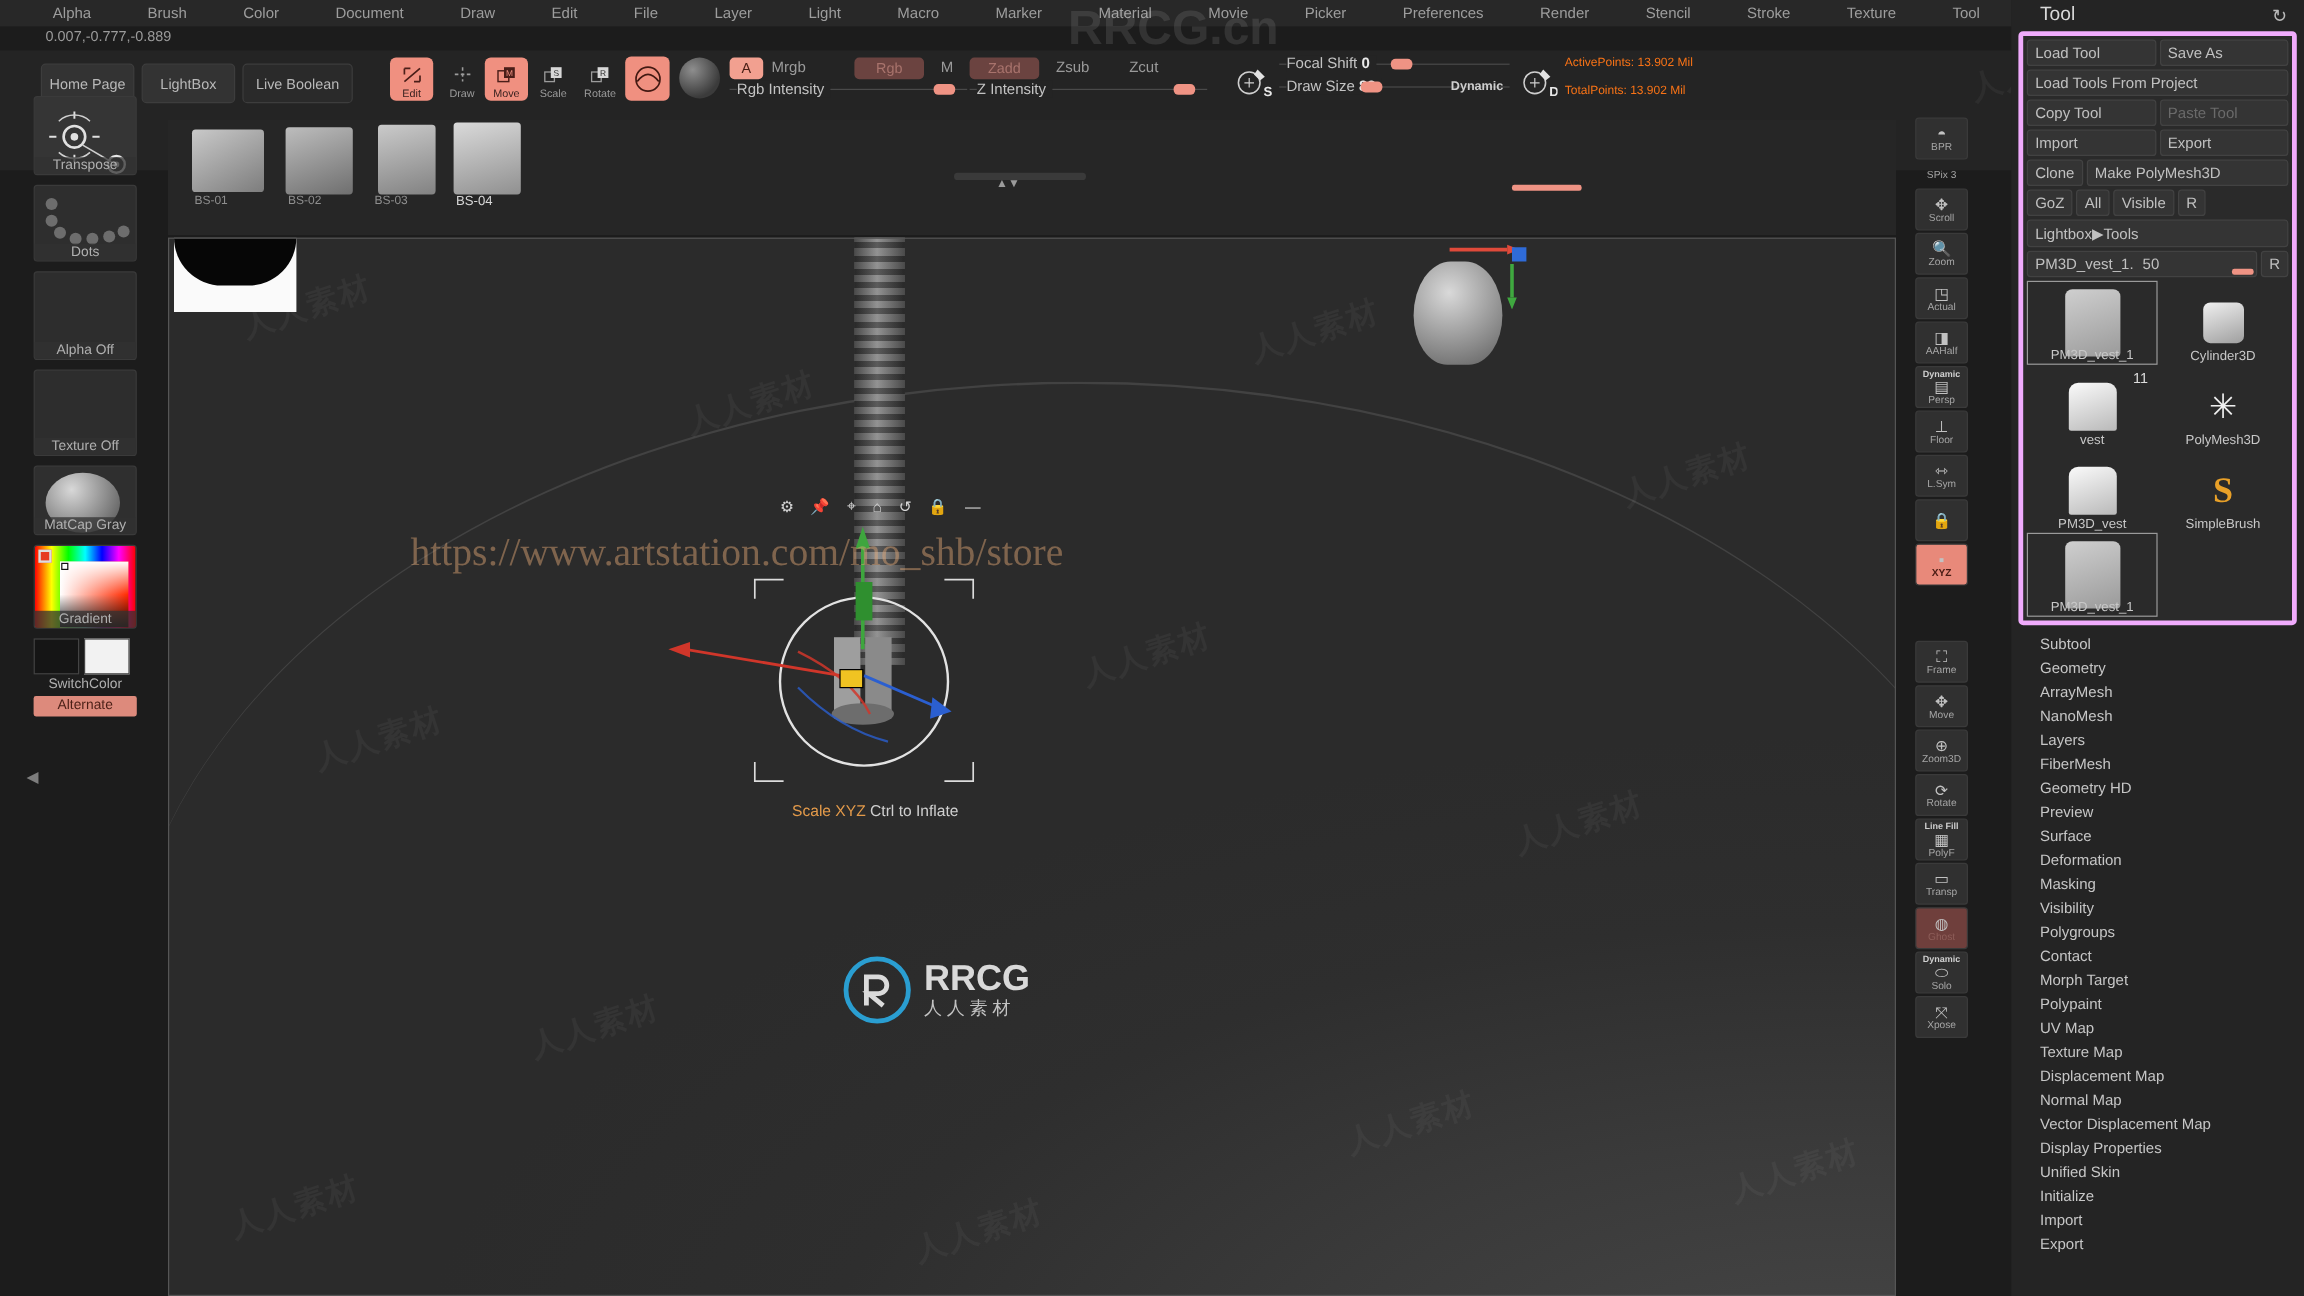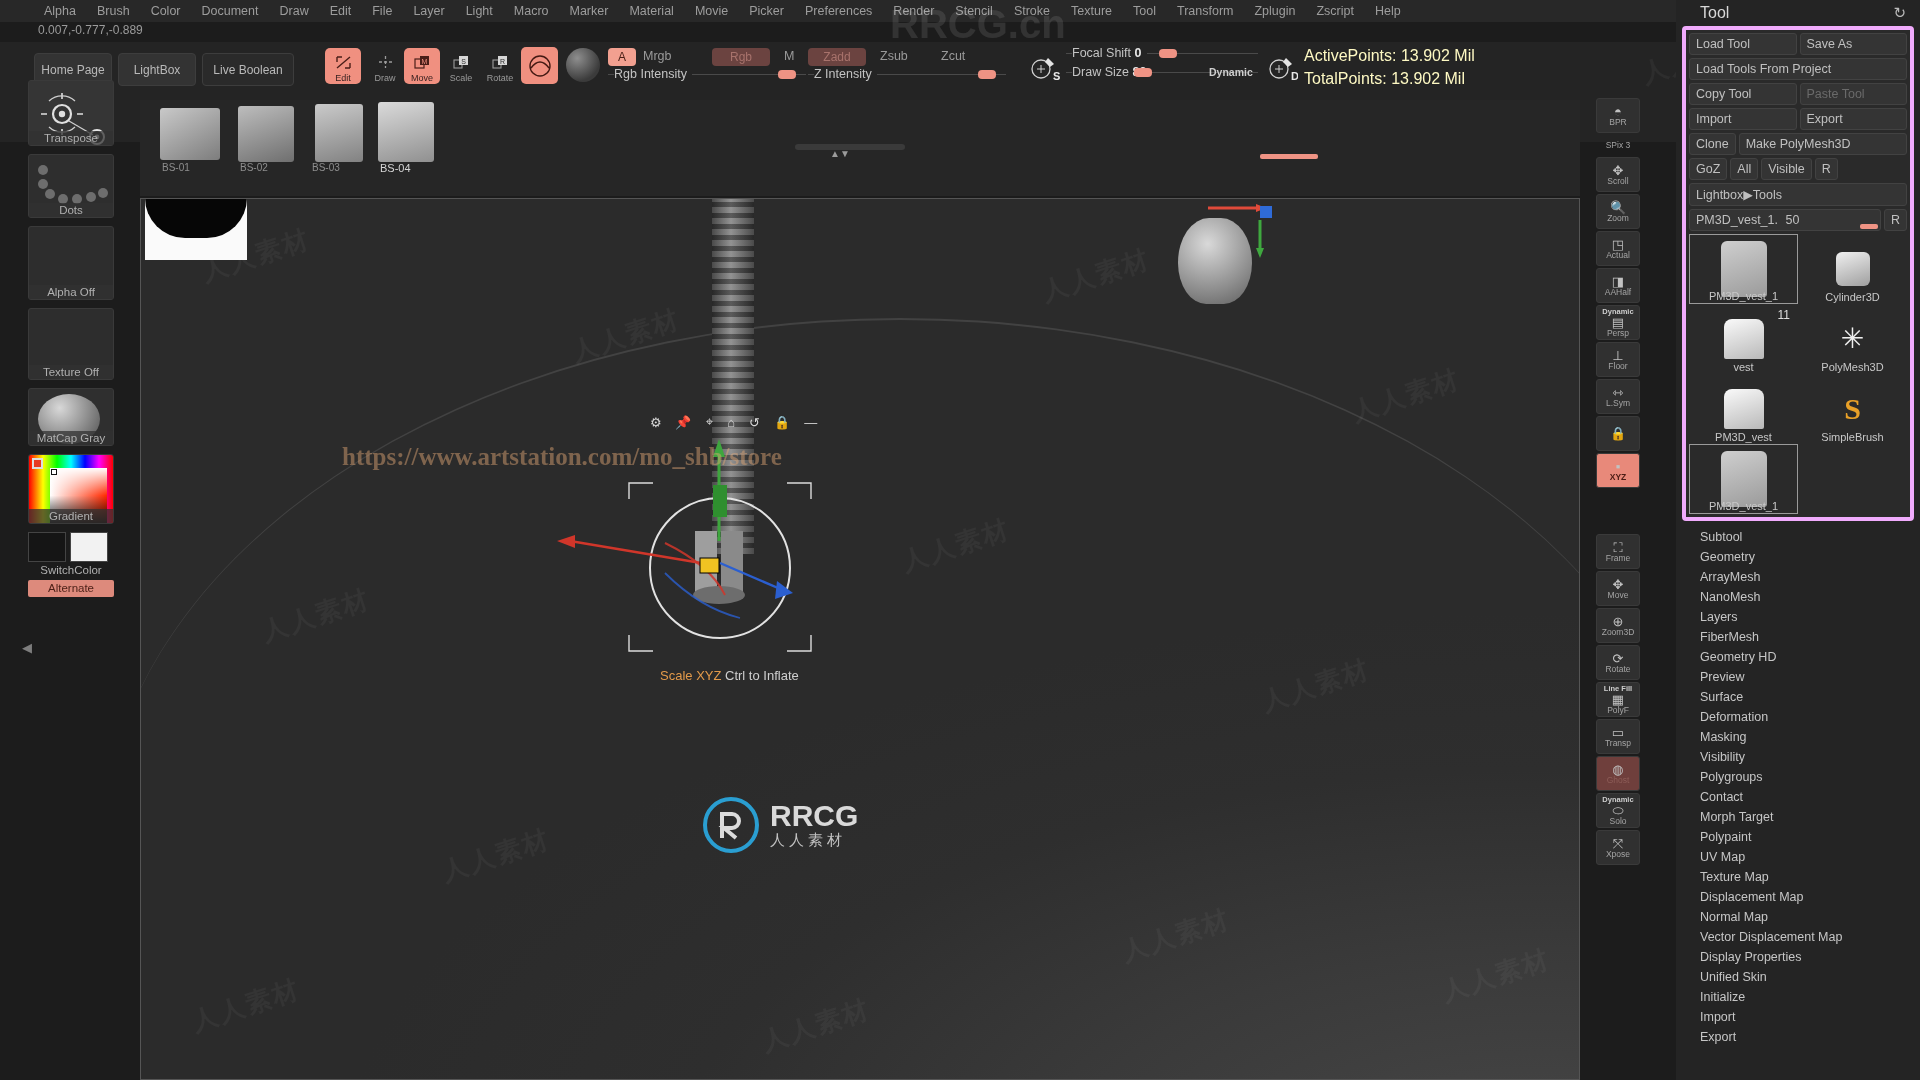--- a/index.html
+++ b/index.html
@@ -11,21 +11,21 @@
     color: #b8b8b8;
   }
   #app { position: relative; width: 1920px; height: 1080px; background:#1c1c1c; }
 
   
   .wm { position:absolute; color: rgba(255,255,255,0.045); font-weight:bold; pointer-events:none; user-select:none; white-space:nowrap;}
   .wm-tile { font-size: 26px; letter-spacing: 2px; transform: rotate(-18deg); }
   .wm-big { font-size: 40px; }
 
   
-  #menubar { position:absolute; left:0; top:0; width:1920px; height:22px; background:#282828; display:flex; align-items:center; padding-left:34px; }
+  #menubar { position:absolute; left:0; top:0; width:1920px; height:22px; background:#282828; display:flex; align-items:center; padding-left:34px;gap:26px; }
   #menubar .mi { font-size:12.5px; color:#9d9d9d; padding:2px 10px; margin-right:1px; border-radius:2px; cursor:default; }
 
   
   #coords { position:absolute; left:38px; top:23px; font-size:12px; color:#9b9b9b; }
 
   
   #toolbar { position:absolute; left:0; top:42px; width:1920px; height:100px; background:#242424; }
   .tbtn { position:absolute; background:#333; border:1px solid #3d3d3d; border-radius:4px;
           color:#b9b9b9; font-size:12px; display:flex; align-items:center; justify-content:center; cursor:pointer;}
   .iconbtn { position:absolute; width:36px; height:36px; border-radius:5px; display:flex; flex-direction:column;
@@ -38,21 +38,21 @@
   .pillbtn { position:absolute; height:18px; border-radius:4px; font-size:12px; display:flex; align-items:center; justify-content:center; cursor:pointer; }
   .pill-on { background:#f2a090; color:#4a1f16; }
   .pill-dim { background:#6b4340; color:#a8736c; }
   .pill-txt { color:#9a9a9a; font-size:12.5px; position:absolute; }
 
   .sliderrow { position:absolute; height:17px; }
   .sliderrow .lab { position:absolute; left:6px; top:1px; font-size:12.5px; color:#c3c3c3; }
   .sliderrow .val { font-weight:bold; color:#e8e8e8; }
   .sliderrow .track { position:absolute; left:0; top:8px; height:1px; background:#4a4a4a; width:100%; }
   .sliderrow .knob { position:absolute; top:4px; width:18px; height:9px; border-radius:4px; background:#ef9384; }
-  .statline { position:absolute; font-size:16px; color:#fef9c3; }
+  .statline { position:absolute; font-size:10px; color:#f97316; }
 
   
   #leftshelf { position:absolute; left:28px; top:80px; width:90px; }
   .shelfbox { width:86px; background:#2e2e2e; border:1px solid #3a3a3a; border-radius:3px; margin-bottom:8px; position:relative; }
   .shelfcap { position:absolute; left:0; bottom:0; width:100%; text-align:center; font-size:11.5px; color:#b0b0b0; background:rgba(50,50,50,0.75); padding:1px 0;}
   .swatch-row { display:flex; gap:4px; margin-top:5px; }
 
   
   #canvas { position:absolute; left:140px; top:198px; width:1440px; height:882px; background:#2b2b2b; overflow:hidden; }
   #canvasframe { position:absolute; left:140px; top:198px; width:1440px; height:882px; border:1px solid #555; pointer-events:none; }
@@ -384,21 +384,21 @@
         <path d="M150 150 q35 35 75 45" stroke="#2b5fd0" stroke-width="1.8" fill="none" opacity=".8"></path>
 
         <rect x="185" y="135" width="19" height="15" fill="#f0c322" stroke="#000" stroke-width="1"></rect>
       </svg>
     </div>
 
     <div style="position:absolute; left:520px; top:470px; font-size:13px; color:#cfcfcf;">
       <span style="color:#e39a4a;">Scale XYZ</span><span> Ctrl to Inflate</span>
     </div>
 
-    <div style="position:absolute; left:202px; top:245px; font-size:25px; font-weight:bold; color:rgba(230,170,120,.45);
+    <div style="position:absolute; left:202px; top:245px; font-size:33px; font-weight:normal; color:rgba(230,170,120,.45);
                 font-family:'Liberation Serif', serif;">https://www.artstation.com/mo_shb/store</div>
 
     <div style="position:absolute; left:562px; top:598px; display:flex; align-items:center; gap:10px; opacity:.92;">
       <svg width="58" height="58" viewBox="0 0 58 58">
         <circle cx="29" cy="29" r="26" fill="none" stroke="#2aa8e0" stroke-width="4"></circle>
         <path d="M20 42 V18 h10 a7 7 0 0 1 0 14 h-8 l12 10" fill="none" stroke="#eaeaea" stroke-width="4"></path>
       </svg>
       <div>
         <div style="font-size:30px; font-weight:bold; color:#e8e8e8; line-height:30px;">RRCG</div>
         <div style="font-size:15px; color:#cfcfcf; letter-spacing:4px;">人人素材</div>

